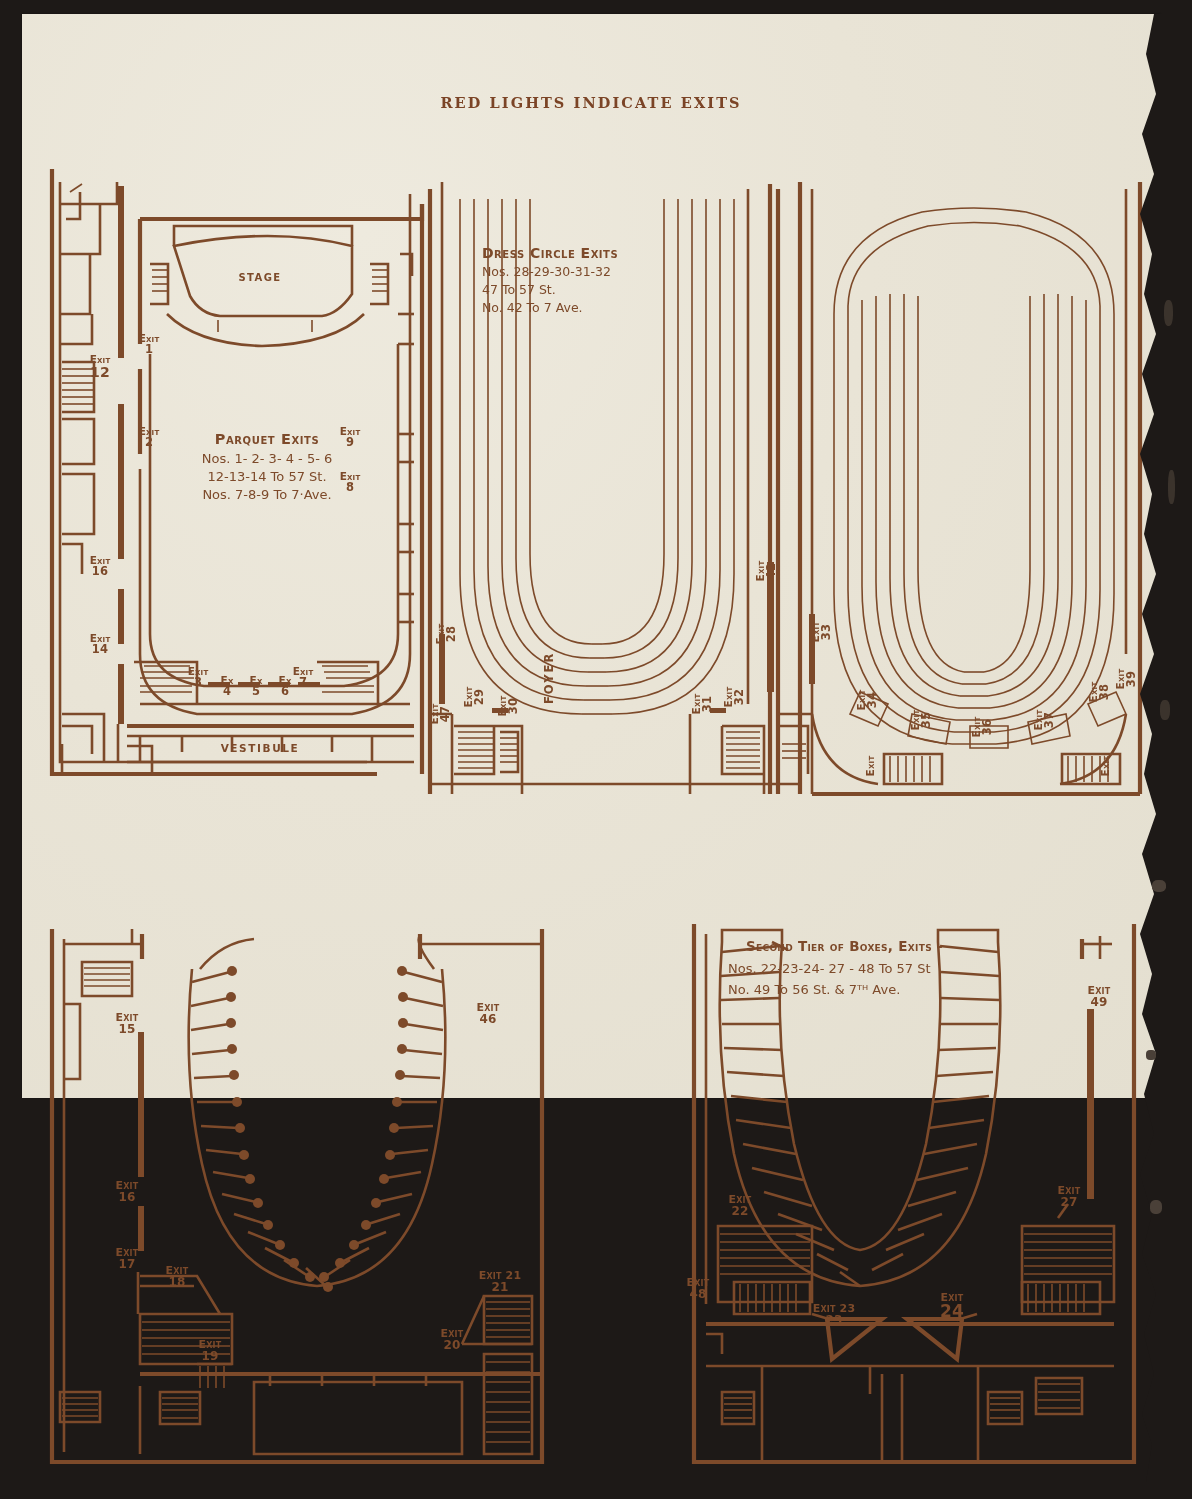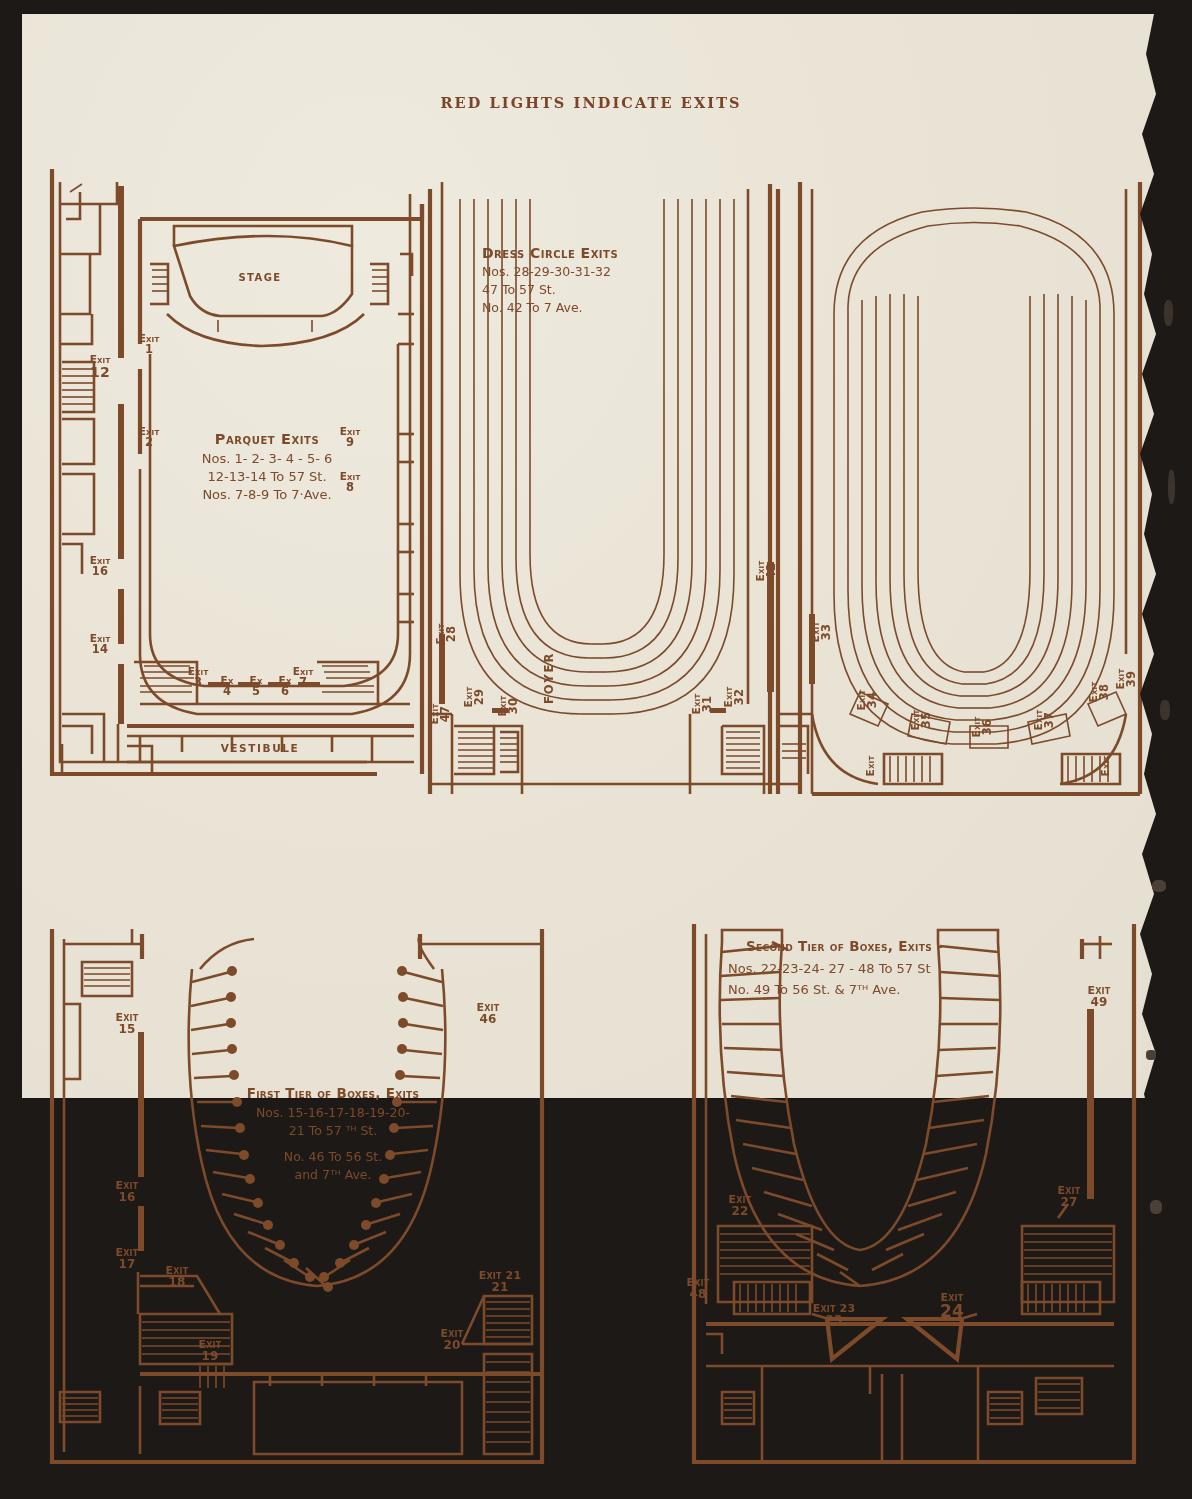--- a/index.html
+++ b/index.html
@@ -785,28 +785,20 @@
     </div>
 
     <div style="position:absolute;left:460px;top:189px;width:250px;text-align:left;color:#7d4a2a;
                 font-family:'DejaVu Sans','Liberation Sans',sans-serif;line-height:1.44;margin-top:40px;">
       <div style="font-size:14px;letter-spacing:.5px;font-variant:small-caps;font-weight:600;">Dress Circle Exits</div>
       <div style="font-size:12.5px;">Nos. 28-29-30-31-32</div>
       <div style="font-size:12.5px;">47 To 57 St.</div>
       <div style="font-size:12.5px;">No. 42 To 7 Ave.</div>
     </div>
 
-    <div style="position:absolute;left:196px;top:1070px;width:230px;text-align:center;color:#7d4a2a;
-                font-family:'DejaVu Sans','Liberation Sans',sans-serif;line-height:1.45;">
-      <div style="font-size:13.5px;letter-spacing:.3px;font-variant:small-caps;font-weight:600;">First Tier of Boxes, Exits</div>
-      <div style="font-size:12.5px;">Nos. 15-16-17-18-19-20-</div>
-      <div style="font-size:12.5px;">21 To 57 ᵀᴴ St.</div>
-      <div style="font-size:12.5px;margin-top:8px;">No.  46 To 56 St.</div>
-      <div style="font-size:12.5px;">and 7ᵀᴴ Ave.</div>
-    </div>
 
     <div style="position:absolute;left:706px;top:922px;width:330px;text-align:left;color:#7d4a2a;
                 font-family:'DejaVu Sans','Liberation Sans',sans-serif;line-height:1.62;">
       <div style="font-size:13.5px;letter-spacing:.3px;font-variant:small-caps;font-weight:600;padding-left:18px;">Second Tier of Boxes, Exits -</div>
       <div style="font-size:13px;">Nos. 22-23-24- 27 - 48 To 57 St</div>
       <div style="font-size:13px;">No.  49 To 56 St. &amp; 7ᵀᴴ Ave.</div>
     </div>
 
     <div style="position:absolute;left:178px;top:258px;width:120px;text-align:center;color:#7d4a2a;
                 font-size:10px;font-weight:bold;letter-spacing:1.4px;">STAGE</div>

